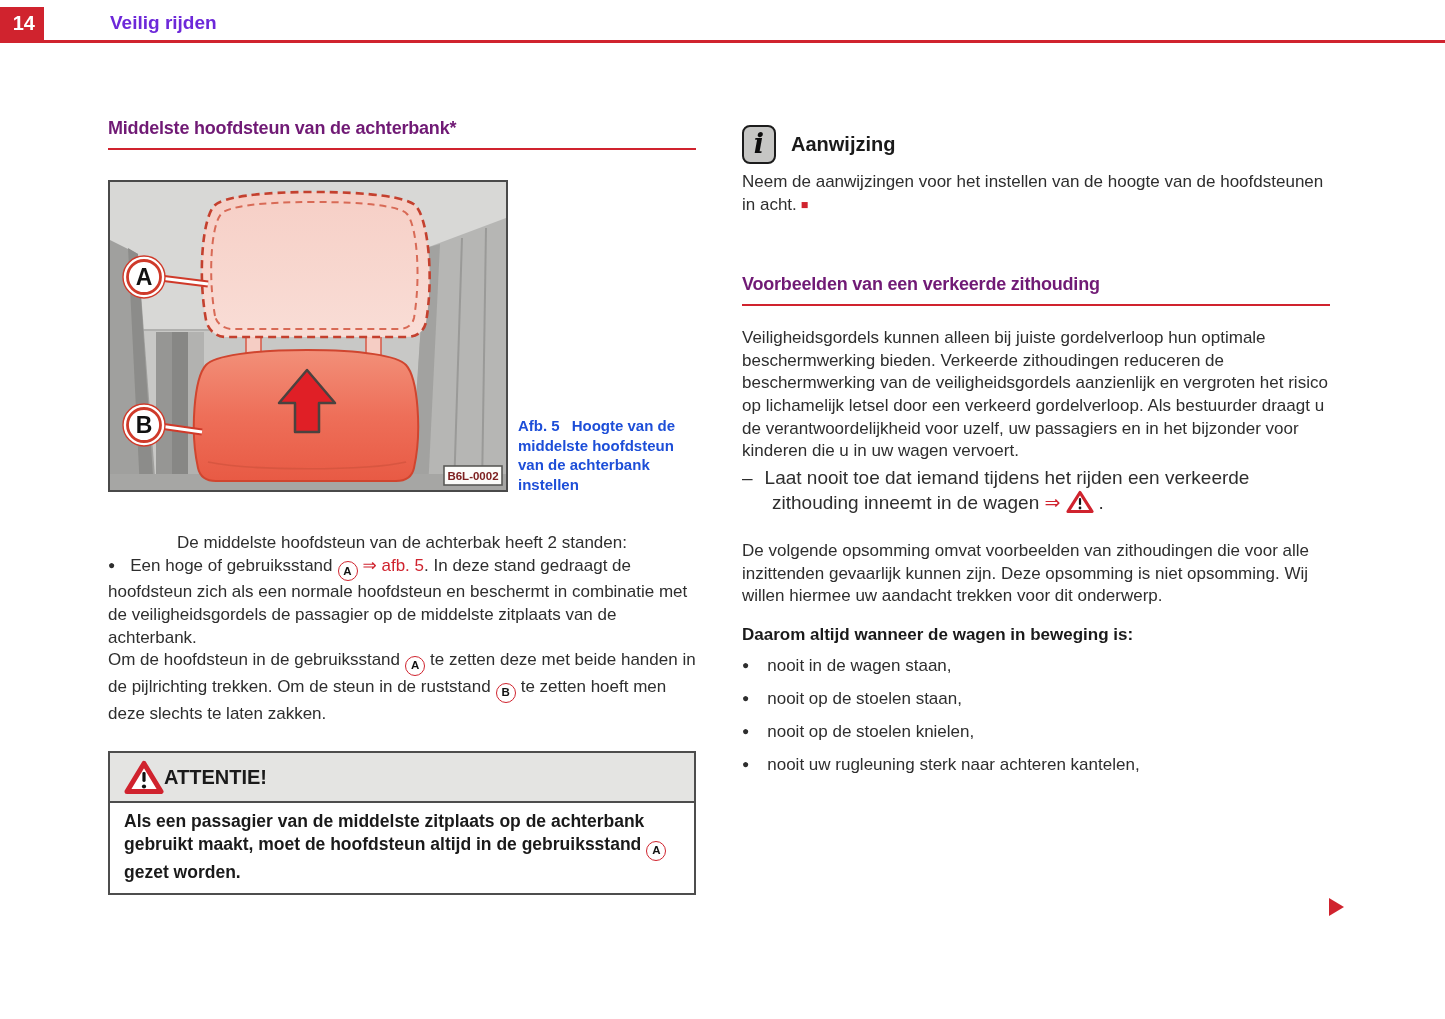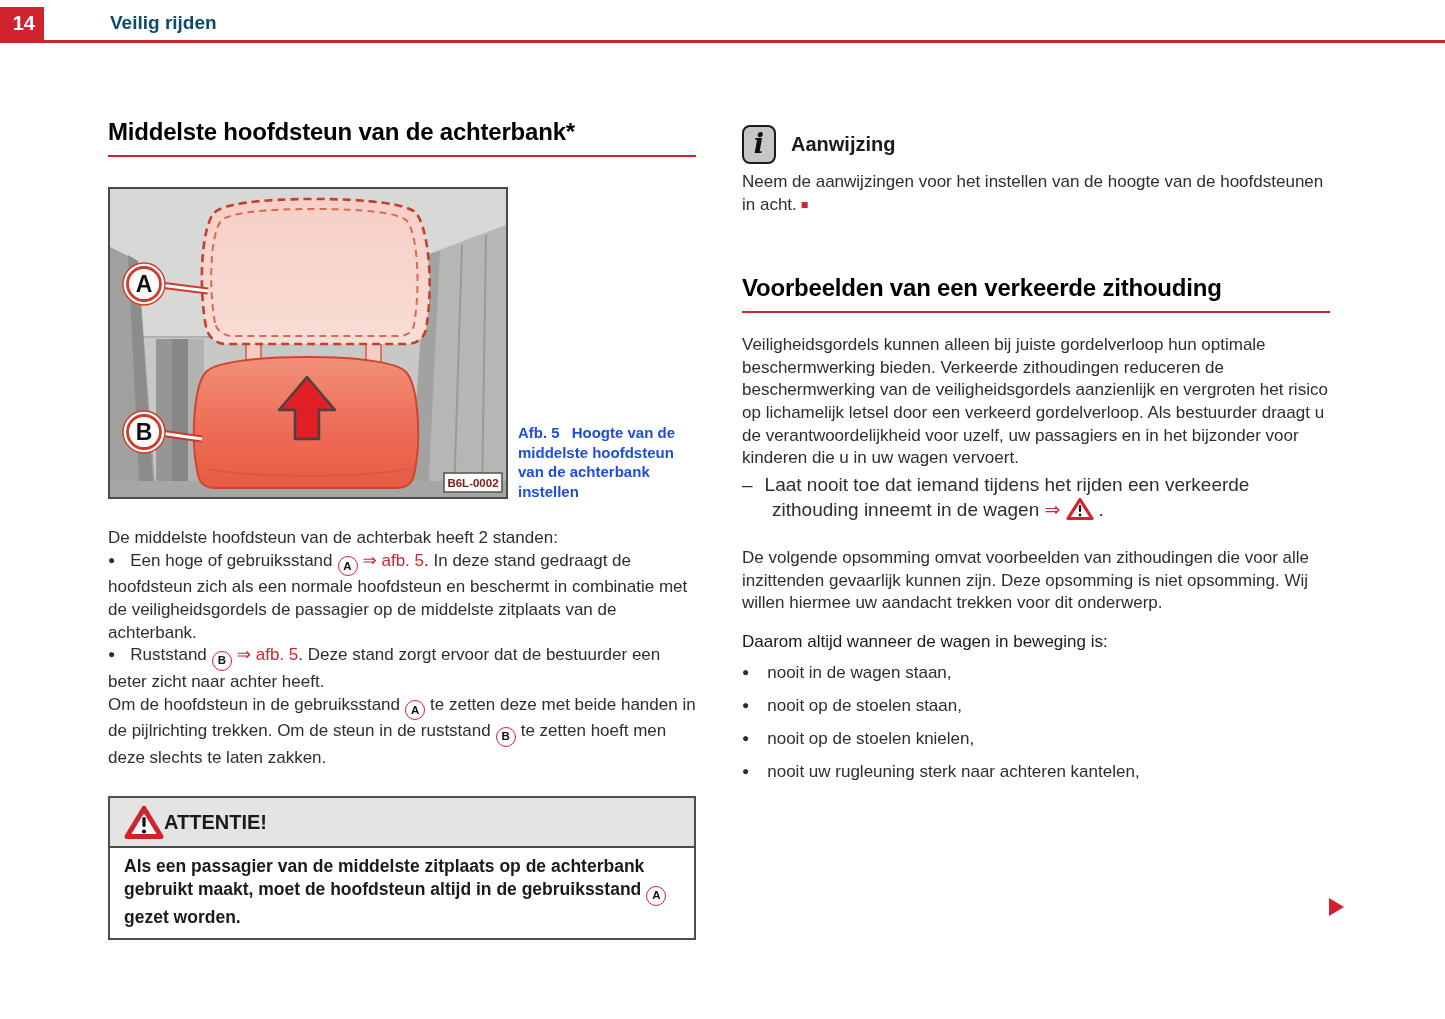--- a/index.html
+++ b/index.html
@@ -5,33 +5,33 @@
   * { margin:0; padding:0; box-sizing:border-box; }
   html,body { width:1445px; height:1019px; background:#ffffff; overflow:hidden;
     font-family:"Liberation Sans", sans-serif; color:#2e2e2e; }
   .page { position:relative; width:1445px; height:1019px; background:#fff; }
 
   
   .pageheader { position:absolute; left:0; top:0; width:1445px; height:43px; }
   .pagenum-box { position:absolute; left:0; top:7px; width:44px; height:33px;
     background:#d0232e; color:#fff; font-weight:bold; font-size:20px;
     display:flex; align-items:center; justify-content:flex-end; padding-right:9px; }
-  .chapter-title { position:absolute; left:110px; top:12px; font-size:19px; font-weight:bold; color:#0c4a6e; }
+  .chapter-title { position:absolute; left:110px; top:12px; font-size:19px; font-weight:bold; color:#6d28d9; }
   .header-rule { position:absolute; left:0; top:40px; width:1445px; height:3px; background:#d0232e; }
 
   
   .col { position:absolute; top:112px; width:588px; }
   .col-left  { left:108px; }
   .col-right { left:742px; }
 
-  h2.redhead { color:#000000; font-size:24px; font-weight:bold; letter-spacing:-0.2px;
+  h2.redhead { color:#701a75; font-size:18px; font-weight:bold; letter-spacing:-0.2px;
     padding-bottom:9px; border-bottom:2px solid #d0232e; margin-top:6px; }
 
   p.body { font-size:17px; line-height:1.33; color:#2e2e2e; }
-  .gap-s { } .gap-l { margin-top:28px; }
+  .gap-s { } .gap-l { margin-top:40px;text-align:center; }
 
   .dot { font-size:12px; vertical-align:2px; margin-right:15px; color:#2e2e2e; }
 
   .circ { display:inline-flex; align-items:center; justify-content:center;
     width:20px; height:20px; border:1.6px solid #d0232e; border-radius:50%;
     font-size:11.5px; font-weight:bold; color:#111; vertical-align:-4px; margin:0 5px;
     background:#fff; line-height:1; }
   .redref { color:#d0232e; }
 
   
@@ -59,21 +59,21 @@
   .note-body { margin-top:7px; }
   .endmark { color:#d0232e; font-size:12.5px; vertical-align:1px; margin-left:4px; }
 
   .lead { font-size:21px; font-style:italic; line-height:1.3; color:#2e2e2e; margin-top:17px; }
 
   .dashitem { font-size:19px; line-height:1.32; margin-top:2px;
     padding-left:30px; text-indent:-30px; }
   .dashitem .dash { margin-right:12px; }
   .warn-inline { vertical-align:-5px; margin:0 4px 0 6px; }
 
-  .subhead { font-size:17px; font-weight:normal; color:#1a1a1a; margin-top:17px; }
+  .subhead { font-size:17px; font-weight:bold; color:#1a1a1a; margin-top:17px; }
   ul.plainlist { list-style:none; margin-top:10px; }
   ul.plainlist li { font-size:17px; line-height:1.3; margin-bottom:11px; }
   ul.plainlist .dot { margin-right:18px; }
 
   .cont-arrow { position:absolute; left:1329px; top:898px; width:0; height:0;
     border-left:15px solid #d0232e; border-top:9px solid transparent; border-bottom:9px solid transparent; }
 </style>
 </head>
 <body>
 
@@ -160,21 +160,20 @@
       </div>
       <div class="fig-caption">
         <span class="figlabel">Afb. 5</span><span>Hoogte van de middelste hoofdsteun van de achterbank instellen</span>
       </div>
     </div>
 
     <p class="body gap-l">De middelste hoofdsteun van de achterbak heeft 2 standen:</p>
 
     <p class="body gap-s"><span class="dot">●</span><span>Een hoge of gebruiksstand</span><span class="circ">A</span><span class="redref">⇒ afb. 5</span><span>. In deze stand gedraagt de hoofdsteun zich als een normale hoofdsteun en beschermt in combinatie met de veiligheidsgordels de passagier op de middelste zitplaats van de achterbank.</span></p>
 
-    <p class="body gap-s"><span class="dot">●</span><span>Ruststand</span><span class="circ">B</span><span class="redref">⇒ afb. 5</span><span>. Deze stand zorgt ervoor dat de bestuurder een beter zicht naar achter heeft.</span></p>
 
     <p class="body gap-s"><span>Om de hoofdsteun in de gebruiksstand</span><span class="circ">A</span><span>te zetten deze met beide handen in de pijlrichting trekken. Om de steun in de ruststand</span><span class="circ">B</span><span>te zetten hoeft men deze slechts te laten zakken.</span></p>
 
     <div class="attention">
       <div class="attention-head">
         <svg width="40" height="35" viewBox="0 0 40 35">
           <path d="M20 3.5 L37 31.5 L3 31.5 Z" fill="#ffffff" stroke="#d0232e" stroke-width="5" stroke-linejoin="round"></path>
           <rect x="18.4" y="12" width="3.2" height="10" rx="1.4" fill="#111"></rect>
           <circle cx="20" cy="26.5" r="2.1" fill="#111"></circle>
         </svg>

